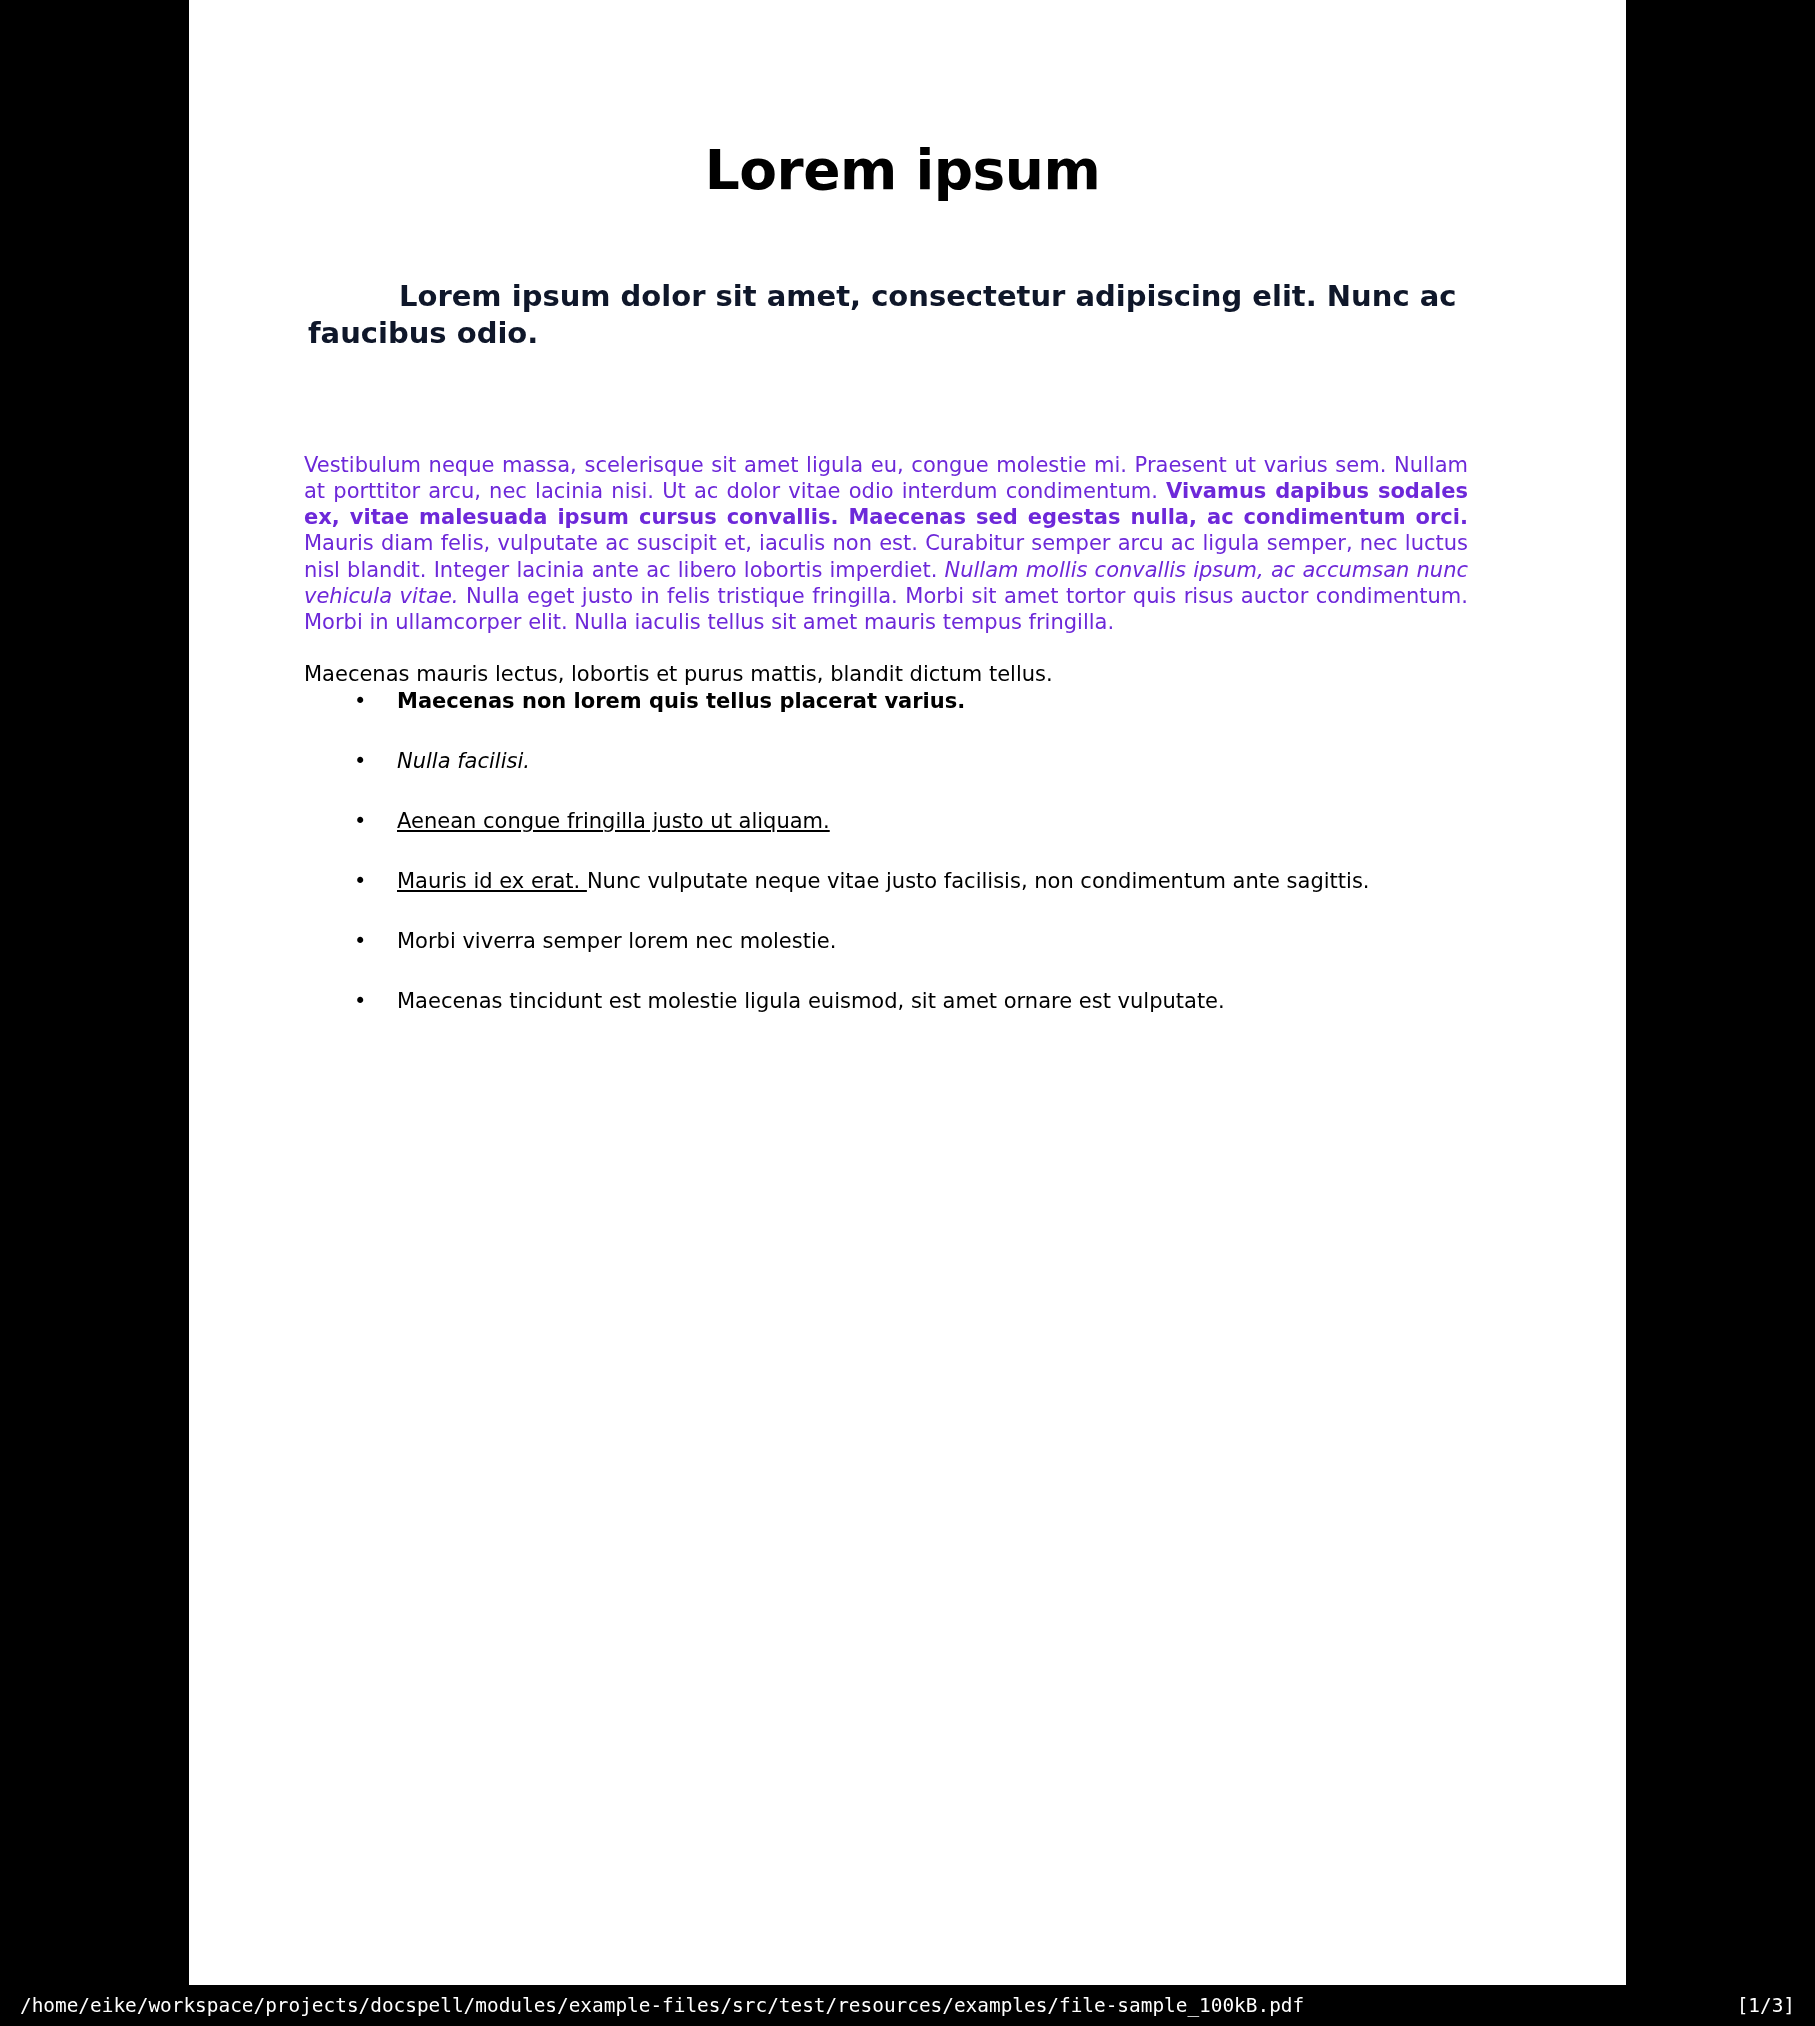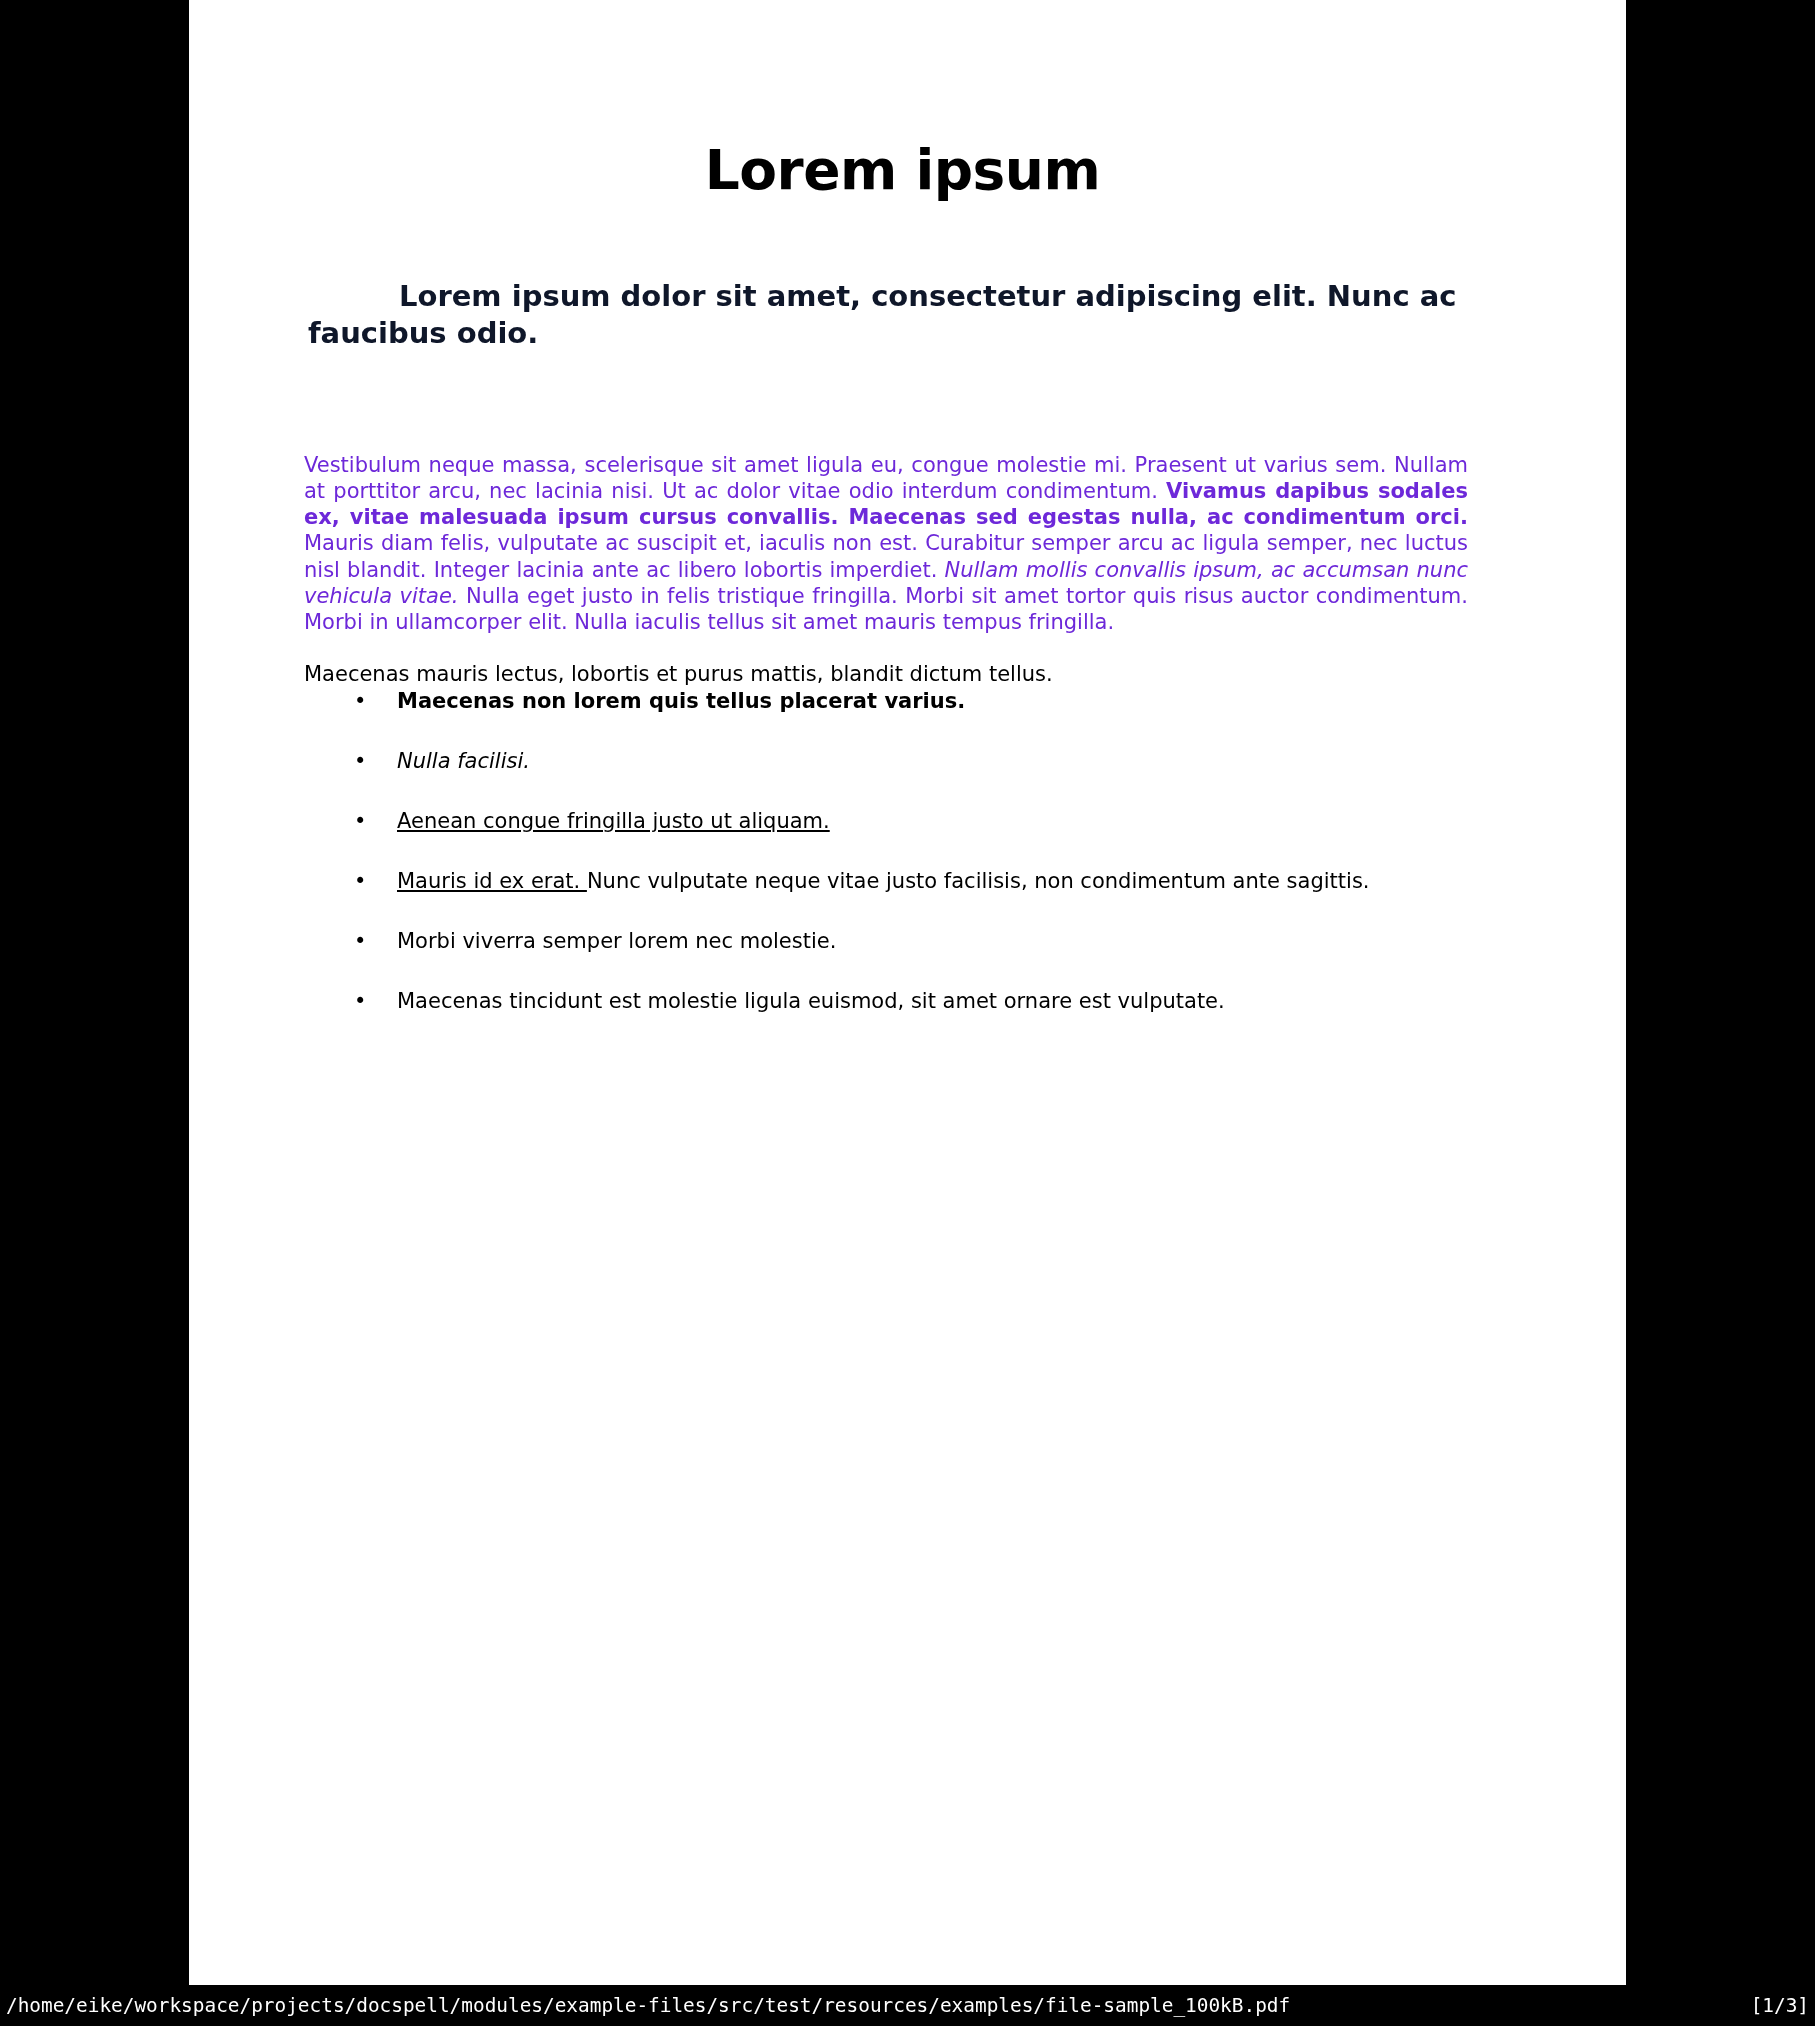--- a/index.html
+++ b/index.html
@@ -130,21 +130,21 @@
     bottom: 0;
     width: 1815px;
     height: 41px;
     background: #000000;
     color: #ffffff;
     font-family: "DejaVu Sans Mono", monospace;
     font-size: 19.4px;
     display: flex;
     align-items: center;
     justify-content: space-between;
-    padding: 0 6px;
+    padding: 0 20px;
     box-sizing: border-box;
     white-space: nowrap;
   }
 
   #statusbar .path {
     overflow: hidden;
     text-overflow: ellipsis;
   }
 
   #statusbar .pageno {

